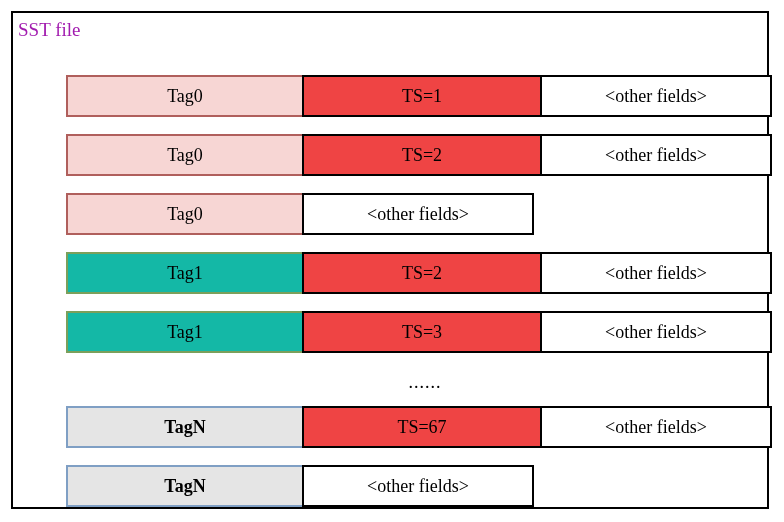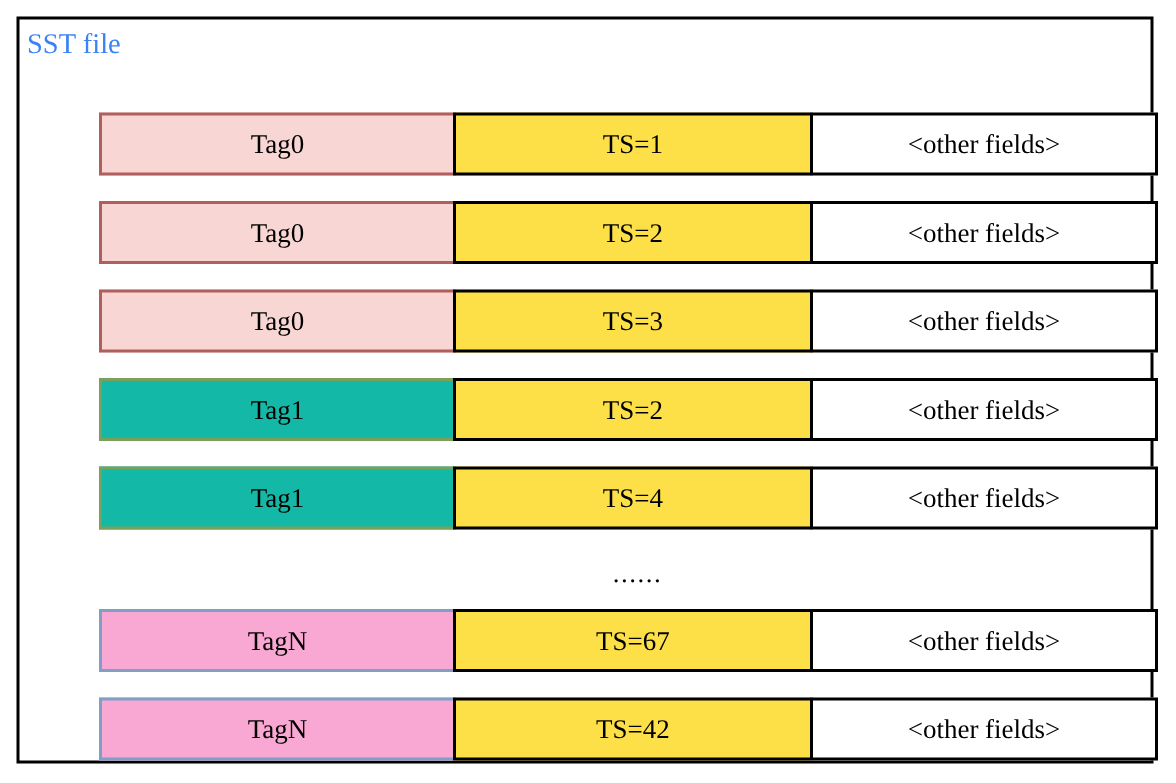--- a/index.html
+++ b/index.html
@@ -32,21 +32,21 @@
     box-sizing: border-box;
     background: #ffffff;
   }
 
   .sst-title {
     position: absolute;
     left: 5px;
     top: 5px;
     font-size: 19px;
     line-height: 24px;
-    color: #3b82f6;
+    color: #a21caf;
     white-space: nowrap;
   }
 
   
   .rows {
     position: absolute;
     left: 0;
     top: 62px;
     width: 100%;
     padding-left: 34px;
@@ -76,42 +76,43 @@
   .cell-tag {
     width: 238px;
     border: 2px solid #000000;
   }
 
   .cell-ts {
     width: 240px;
     border: 2px solid #000000;
     border-left-width: 2px;
     margin-left: -2px;
-    background: #fde047;
+    background: #ef4444;
   }
 
   .cell-other {
     width: 232px;
     border: 2px solid #000000;
     margin-left: -2px;
     background: #ffffff;
   }
 
   
   .tag-red {
     background: #f7d6d4;
     border-color: #b05f5c;
   }
   .tag-green {
     background: #14b8a6;
     border-color: #7ba05b;
   }
   .tag-blue {
-    background: #f9a8d4;
+    background: #e5e5e5;
     border-color: #7f9fc4;
+    font-weight: bold;
   }
 
   .ellipsis-row {
     height: 24px;
     margin-bottom: 12px;
     margin-left: 19px;
     width: 718px;
     display: flex;
     align-items: center;
     justify-content: center;
@@ -138,45 +139,43 @@
       </div>
 
       <div class="record-row">
         <div class="cell cell-tag tag-red">Tag0</div>
         <div class="cell cell-ts">TS=2</div>
         <div class="cell cell-other">&lt;other fields&gt;</div>
       </div>
 
       <div class="record-row">
         <div class="cell cell-tag tag-red">Tag0</div>
-        <div class="cell cell-ts">TS=3</div>
         <div class="cell cell-other">&lt;other fields&gt;</div>
       </div>
 
       <div class="record-row">
         <div class="cell cell-tag tag-green">Tag1</div>
         <div class="cell cell-ts">TS=2</div>
         <div class="cell cell-other">&lt;other fields&gt;</div>
       </div>
 
       <div class="record-row">
         <div class="cell cell-tag tag-green">Tag1</div>
-        <div class="cell cell-ts">TS=4</div>
+        <div class="cell cell-ts">TS=3</div>
         <div class="cell cell-other">&lt;other fields&gt;</div>
       </div>
 
       <div class="ellipsis-row">......</div>
 
       <div class="record-row">
         <div class="cell cell-tag tag-blue">TagN</div>
         <div class="cell cell-ts">TS=67</div>
         <div class="cell cell-other">&lt;other fields&gt;</div>
       </div>
 
       <div class="record-row">
         <div class="cell cell-tag tag-blue">TagN</div>
-        <div class="cell cell-ts">TS=42</div>
         <div class="cell cell-other">&lt;other fields&gt;</div>
       </div>
 
     </div>
   </div>
 </div>
 
 </body></html>

